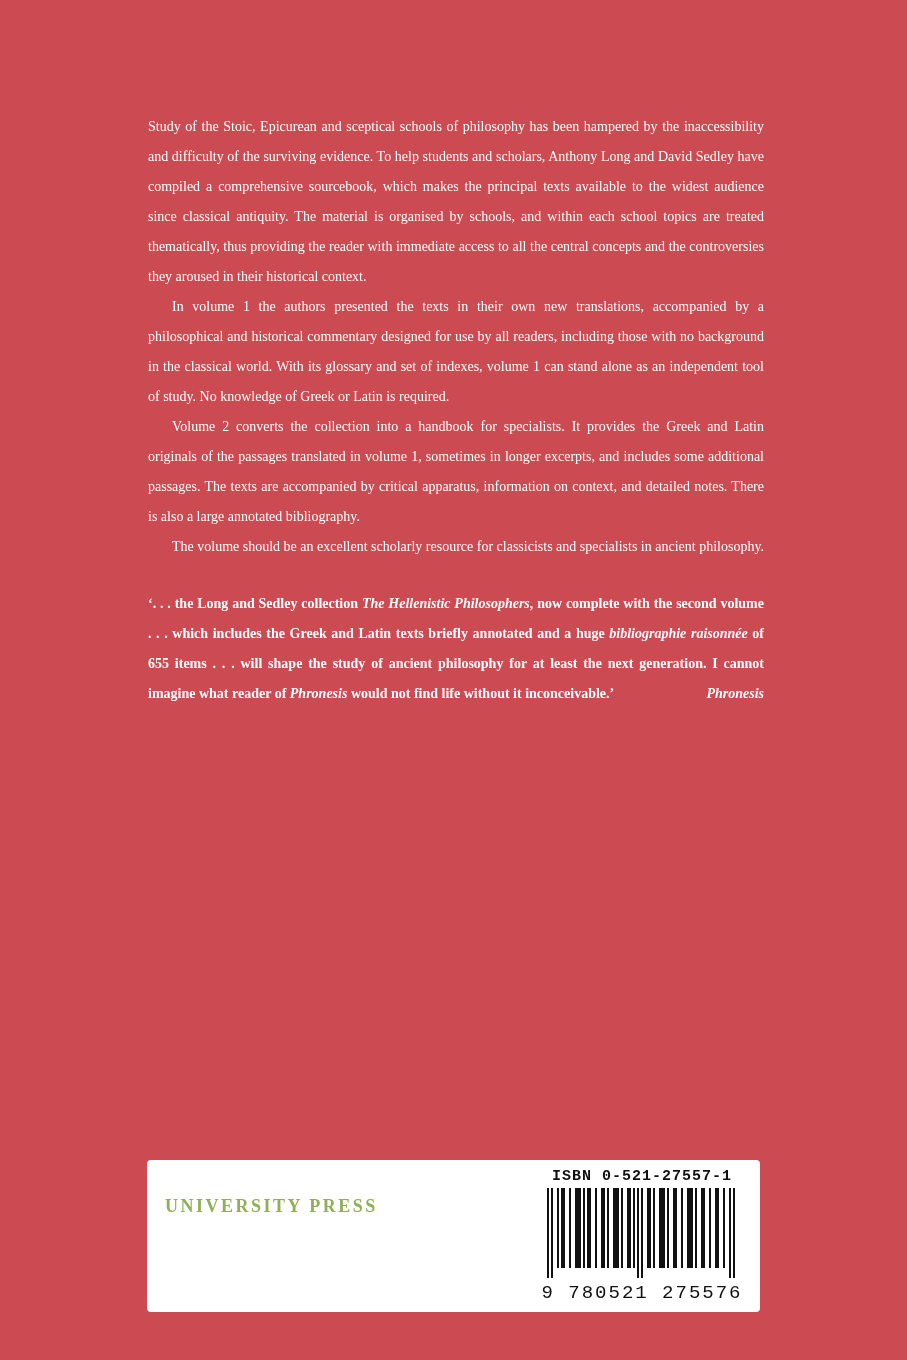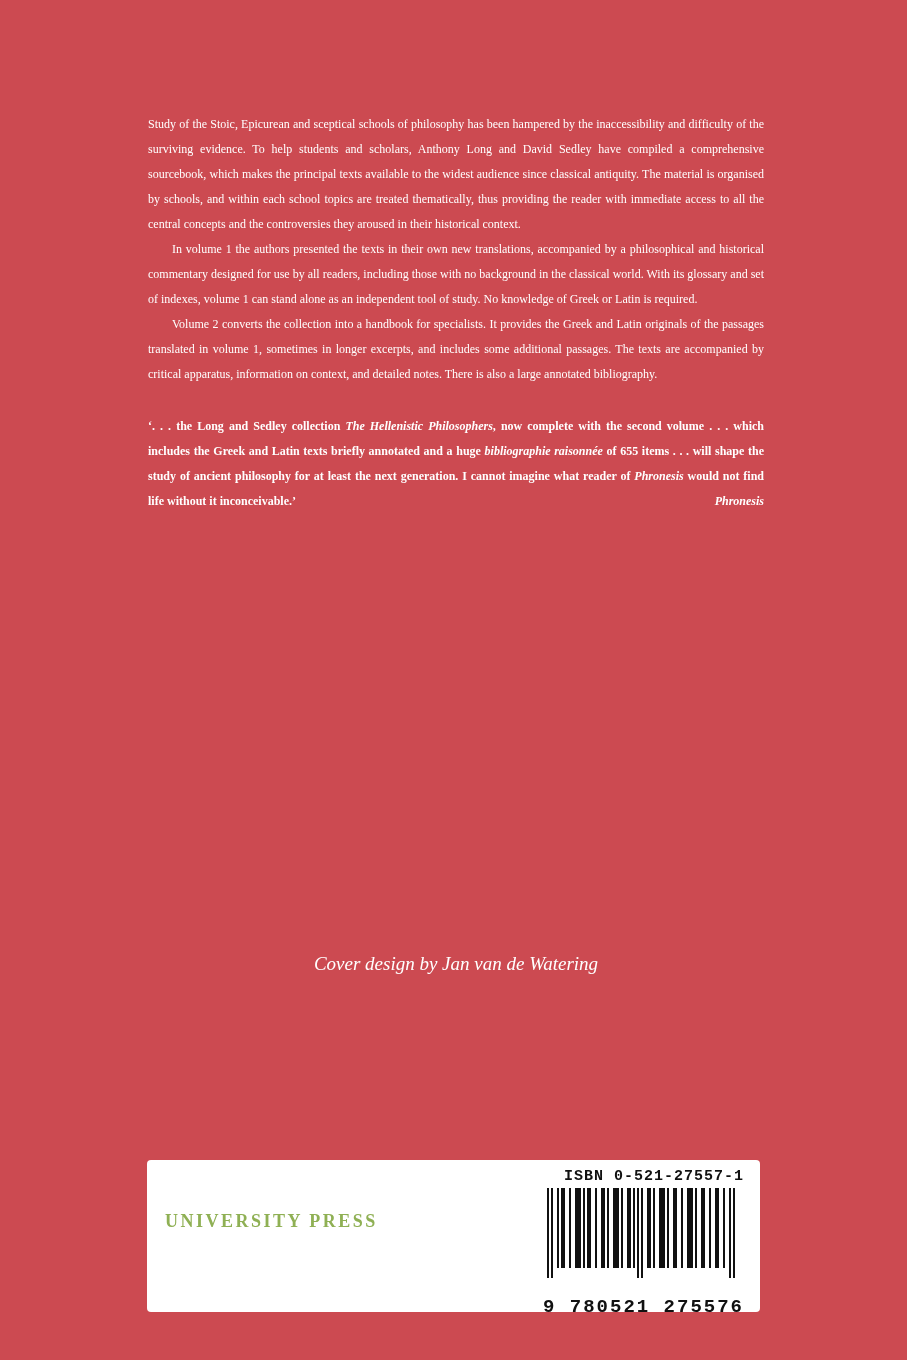--- a/index.html
+++ b/index.html
@@ -13,22 +13,22 @@
     background: var(--cover-red, #cc4a51);
     color: var(--text-white, #ffffff);
     font-family: "Liberation Serif", serif;
     overflow: hidden;
   }
   .blurb {
     position: absolute;
     left: 148px;
     top: 112px;
     width: 616px;
-    font-size: 12px;
-    line-height: 25px;
+    font-size: 14px;
+    line-height: 30px;
     text-align: justify;
   }
   .blurb p {
     margin: 0;
   }
   .para.indent {
     text-indent: 24px;
   }
   .quote {
     margin-top: 27px !important;
@@ -70,68 +70,67 @@
   }
   .logo-line1 {
     font-size: 30px;
     letter-spacing: 3px;
     font-weight: bold;
   }
   .logo-line2 {
     font-size: 18px;
     letter-spacing: 2.5px;
     font-weight: bold;
-    margin-top: 20px;
+    margin-top: 5px;
   }
   .barcode-block {
     position: absolute;
     top: 8px;
     right: 16px;
     width: 204px;
-    text-align: right;
+    text-align: center;
     font-family: "Liberation Mono", monospace;
   }
   .isbn-label {
     font-size: 15px;
     font-weight: bold;
     letter-spacing: 1px;
     white-space: nowrap;
     margin-bottom: 3px;
   }
   .barcode {
     display: block;
     margin: 0 auto;
   }
   .barcode rect {
     fill: #111111;
   }
   .isbn-number {
     font-size: 19px;
     letter-spacing: 2px;
     white-space: nowrap;
-    margin-top: 18px;
-    font-weight: bold;
+    margin-top: 4px;
   }
 </style>
 </head>
 <body>
 
 <div class="cover">
 
   <div class="blurb">
     <p class="para first">Study of the Stoic, Epicurean and sceptical schools of philosophy has been hampered by the inaccessibility and difficulty of the surviving evidence. To help students and scholars, Anthony Long and David Sedley have compiled a comprehensive sourcebook, which makes the principal texts available to the widest audience since classical antiquity. The material is organised by schools, and within each school topics are treated thematically, thus providing the reader with immediate access to all the central concepts and the controversies they aroused in their historical context.</p>
     <p class="para indent">In volume 1 the authors presented the texts in their own new translations, accompanied by a philosophical and historical commentary designed for use by all readers, including those with no background in the classical world. With its glossary and set of indexes, volume 1 can stand alone as an independent tool of study. No knowledge of Greek or Latin is required.</p>
     <p class="para indent">Volume 2 converts the collection into a handbook for specialists. It provides the Greek and Latin originals of the passages translated in volume 1, sometimes in longer excerpts, and includes some additional passages. The texts are accompanied by critical apparatus, information on context, and detailed notes. There is also a large annotated bibliography.</p>
+    <p class="para indent">The volume should be an excellent scholarly resource for classicists and specialists in ancient philosophy.</p>
     <p class="para quote">
       <span><span>‘. . . the Long and Sedley collection </span><span style="font-style: italic;">The Hellenistic Philosophers</span><span>, now complete with the second volume . . . which includes the Greek and Latin texts briefly annotated and a huge </span><span style="font-style: italic;">bibliographie raisonnée</span><span> of 655 items . . . will shape the study of ancient philosophy for at least the next generation. I cannot imagine what reader of </span><span style="font-style: italic;">Phronesis</span><span> would not find life without it inconceivable.’</span></span>
       <span class="attribution">Phronesis</span>
     </p>
   </div>
 
-  <div class="credit">Cover design by Jan van de Watering</div>
 
   <div class="publisher-box">
     <div class="logo">
       <div class="logo-line2">UNIVERSITY PRESS</div>
     </div>
 
     <div class="barcode-block">
       <div class="isbn-label">ISBN 0-521-27557-1</div>
       <svg class="barcode" width="190" height="90" viewBox="0 0 190 90">
 

